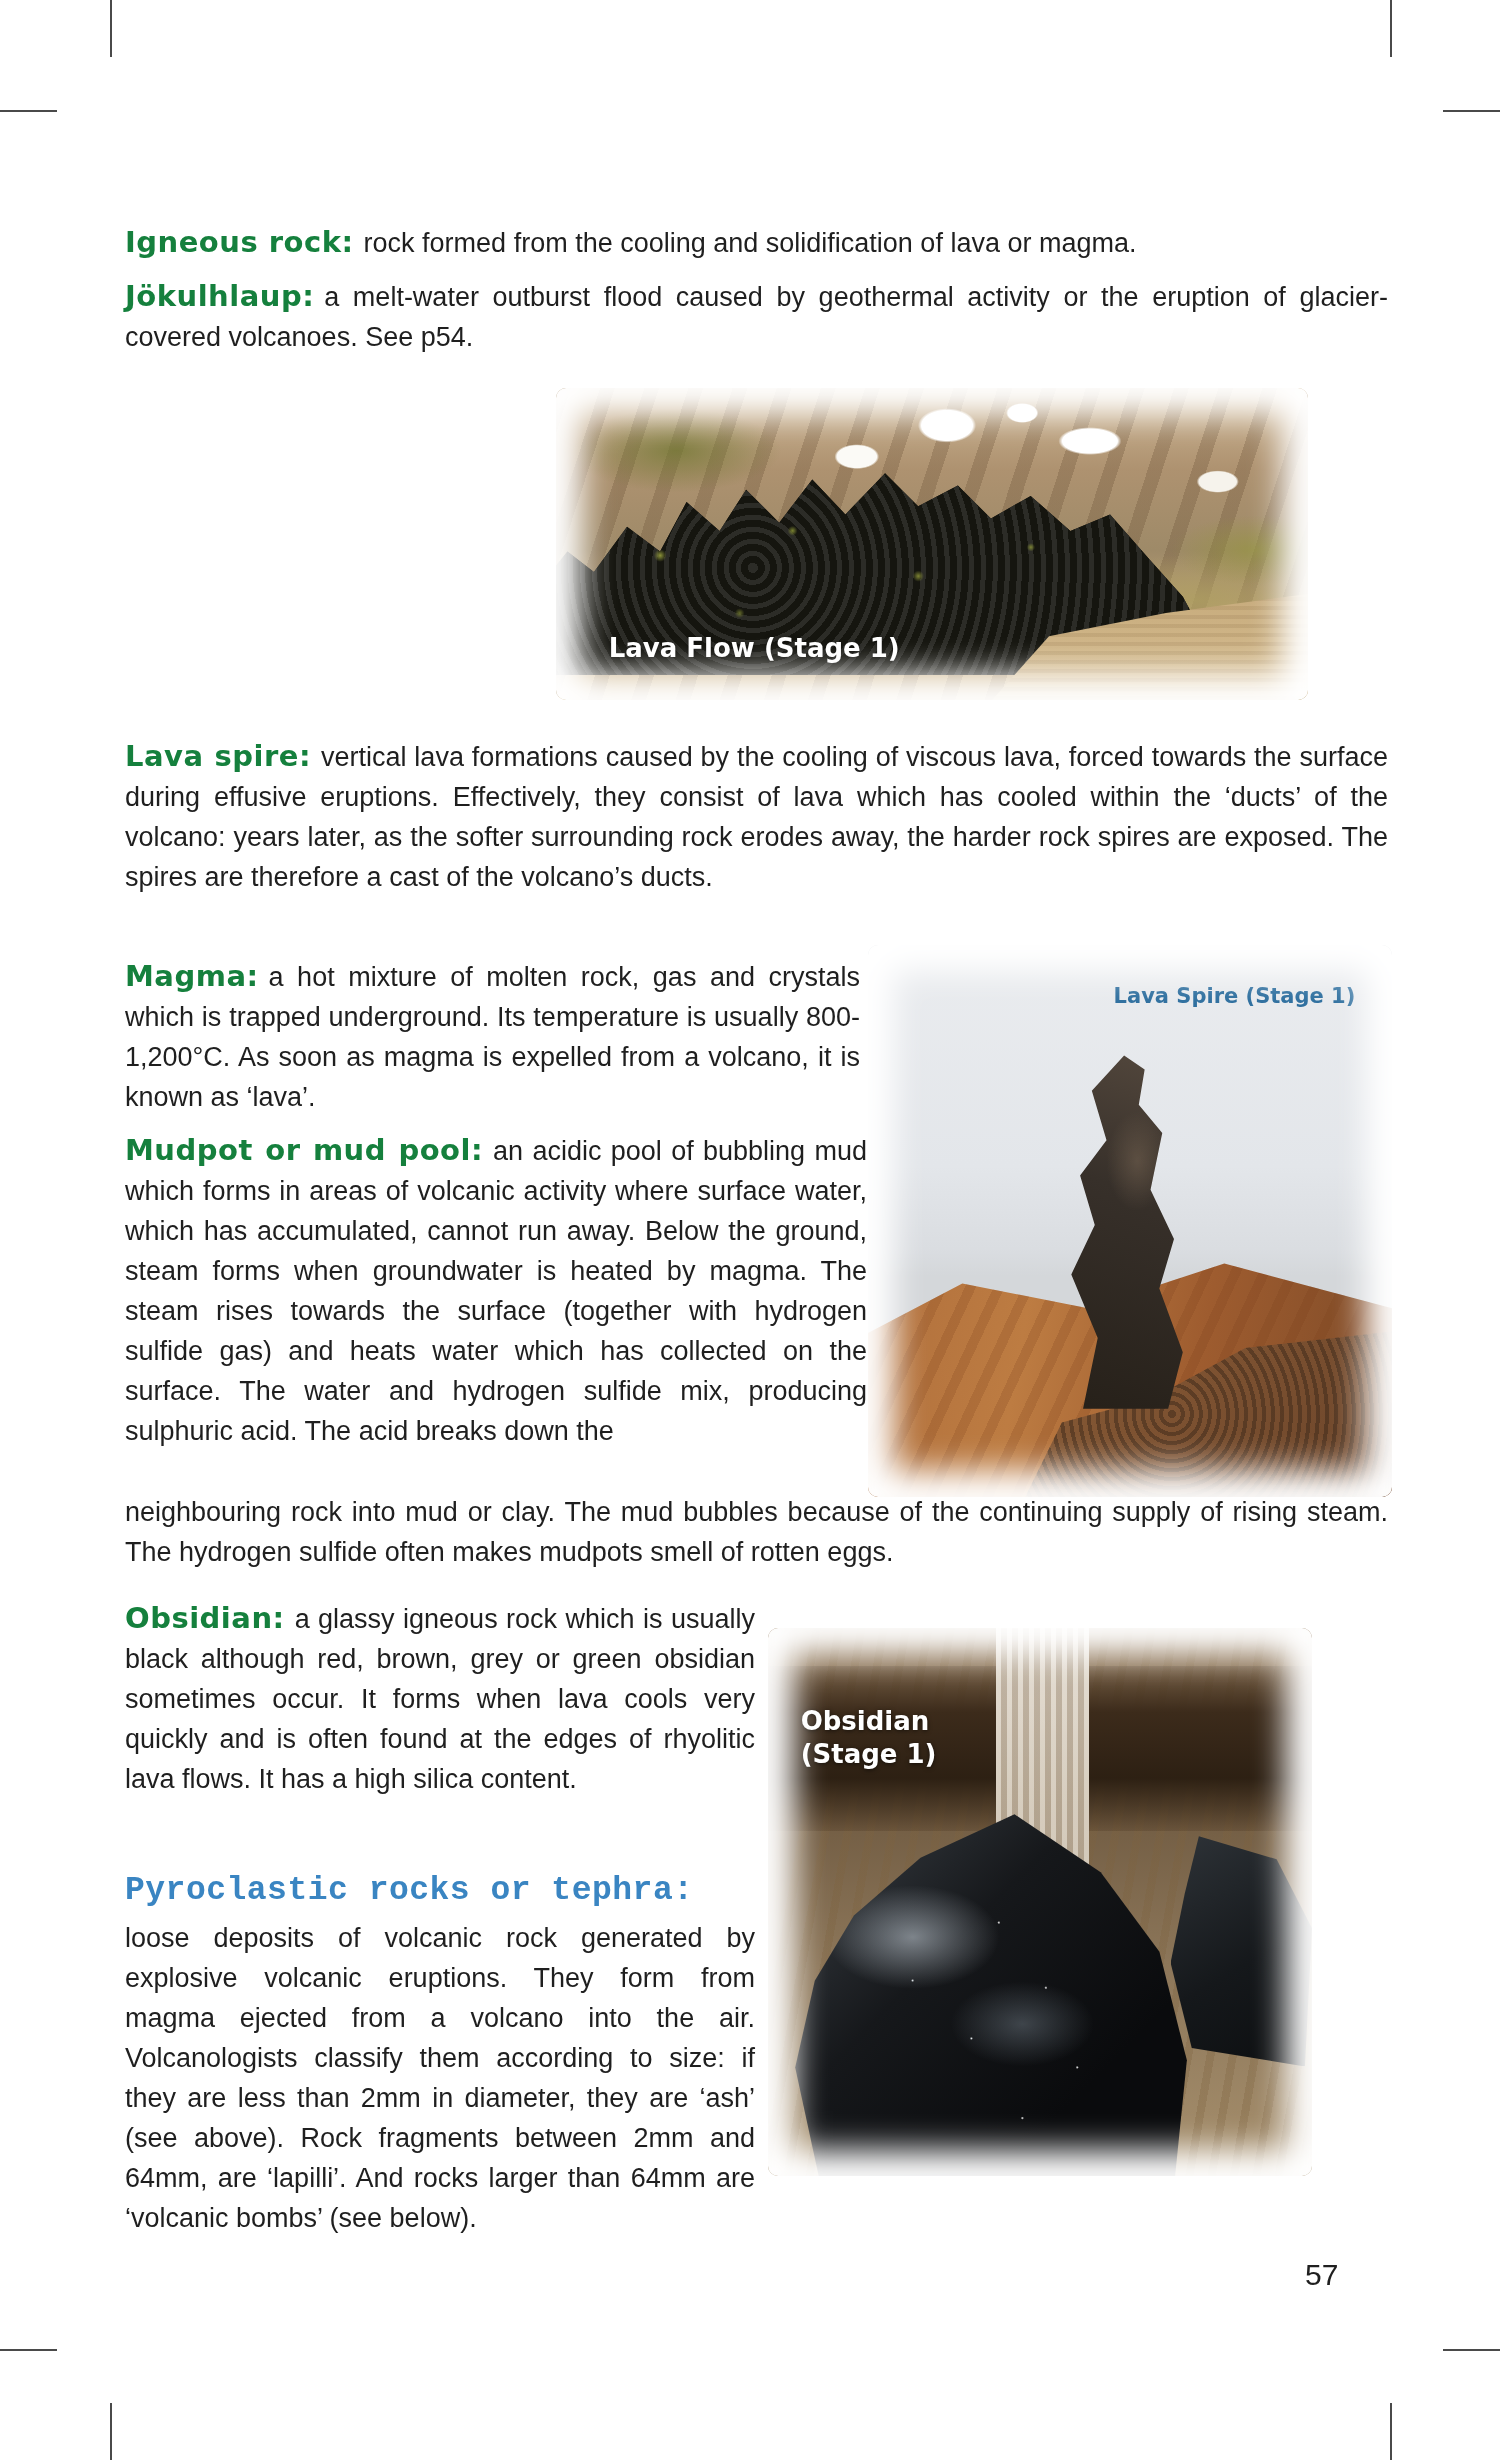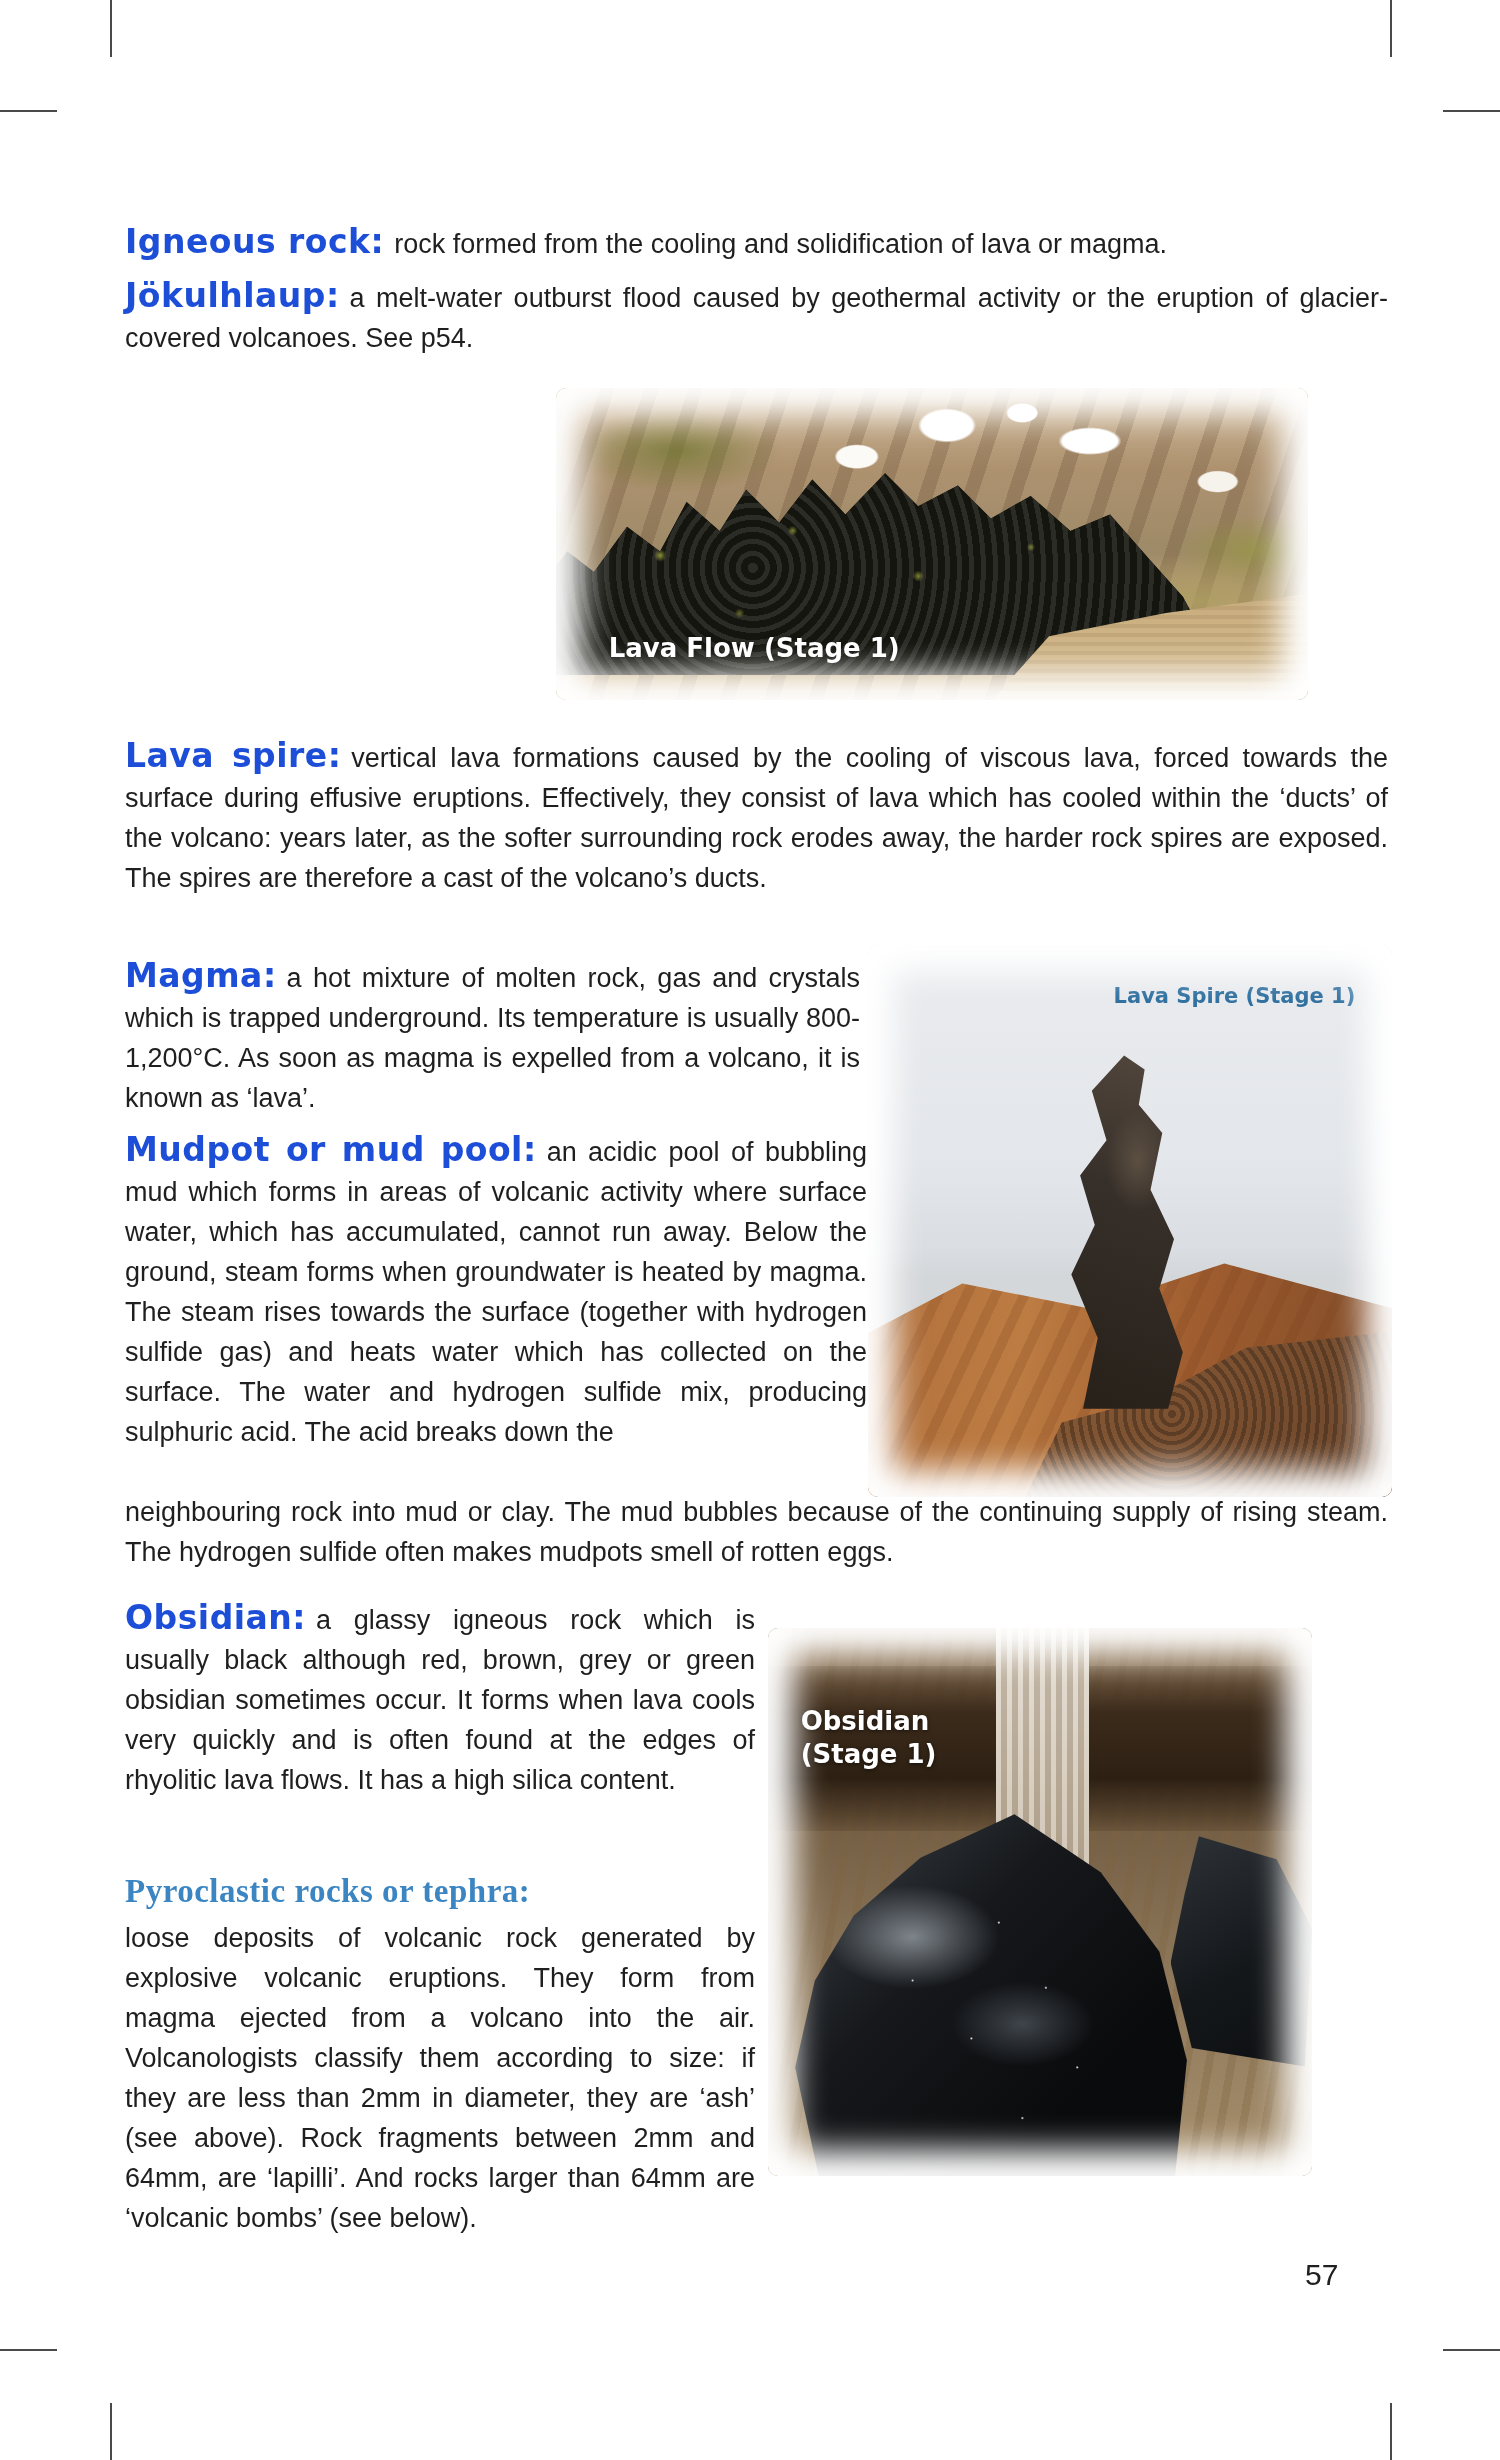--- a/index.html
+++ b/index.html
@@ -7,23 +7,23 @@
         font-family:"Liberation Sans",sans-serif;color:#1f1f1f;}
 
   
   .crop{position:absolute;background:#4a4a4a;}
   .crop.h{height:2px;width:57px;}
   .crop.v{width:2px;height:57px;}
 
   
   .entry{position:absolute;margin:0;font-size:27px;line-height:40px;text-align:justify;
          color:#1f1f1f;hyphens:none;}
-  .term{font-family:"DejaVu Sans",sans-serif;font-weight:bold;color:#1d4ed8;
-        font-size:33px;letter-spacing:.5px;margin-right:10px;}
-  .term-block{display:block;font-family:Liberation Serif, serif;font-weight:bold;color:#3a85c2;
+  .term{font-family:"DejaVu Sans",sans-serif;font-weight:bold;color:#15803d;
+        font-size:29px;letter-spacing:.5px;margin-right:10px;}
+  .term-block{display:block;font-family:Liberation Mono, monospace;font-weight:bold;color:#3a85c2;
         font-size:33px;letter-spacing:.5px;line-height:46px;margin:0 0 4px 0;text-align:left;}
   .pagenum{position:absolute;font-size:30px;color:#1f1f1f;}
 
   
   .photo{position:absolute;overflow:hidden;border-radius:10px;}
   .vignette{position:absolute;inset:0;box-shadow:inset 0 0 32px 26px #ffffff;z-index:6;pointer-events:none;}
   .caption{position:absolute;z-index:5;font-family:"DejaVu Sans",sans-serif;
            font-weight:bold;}
 
   

